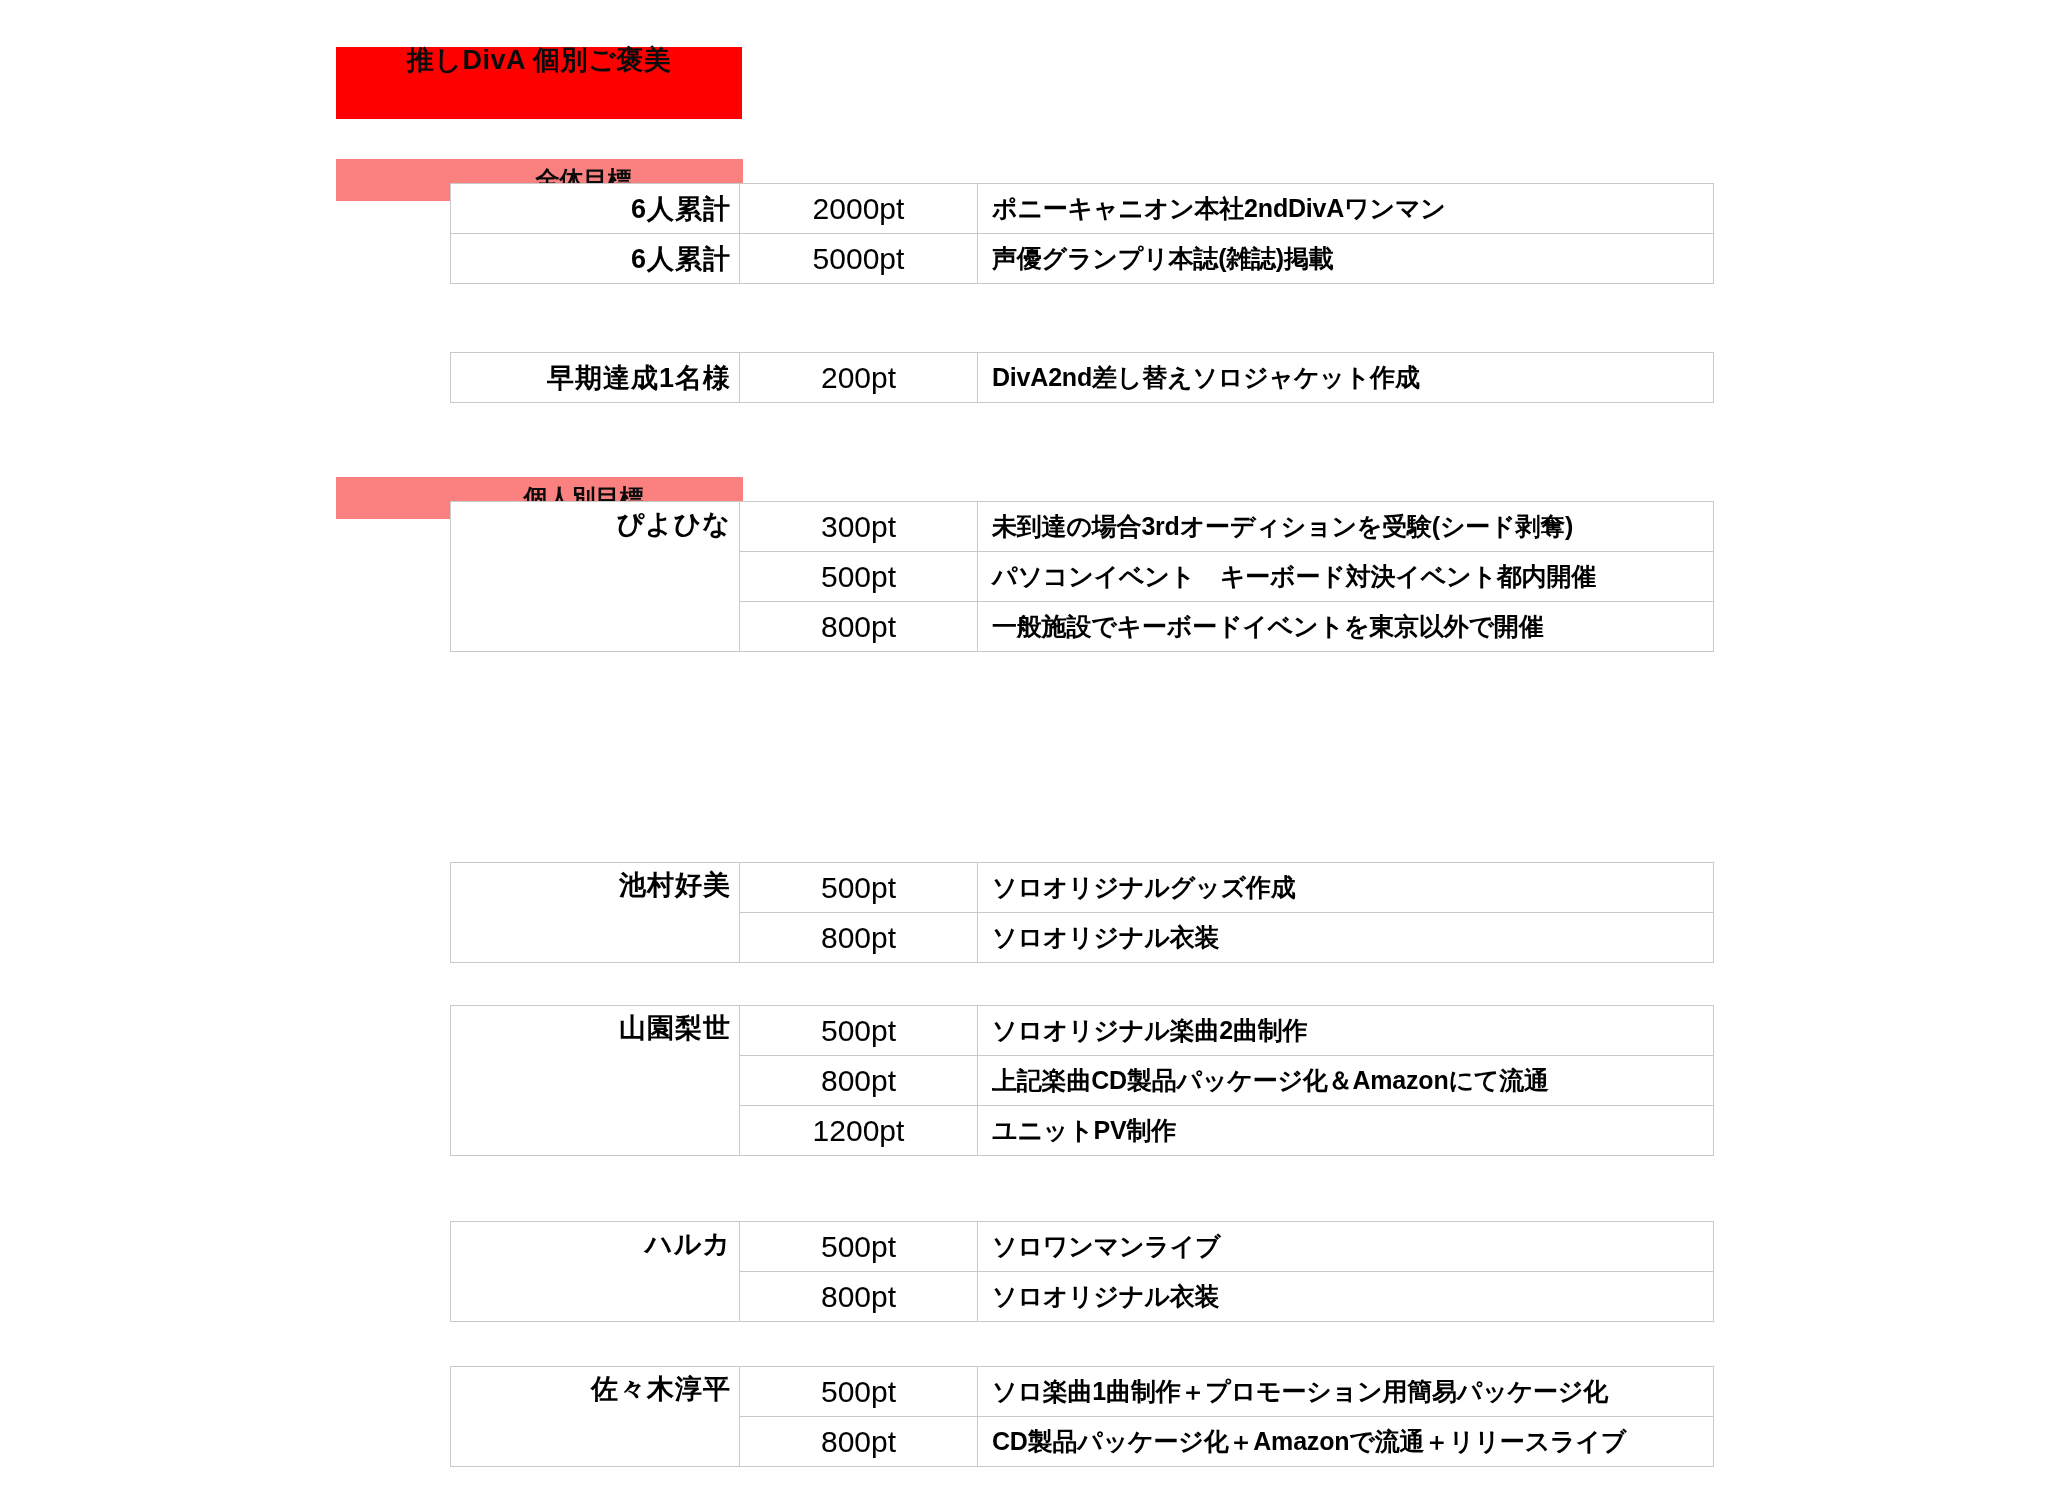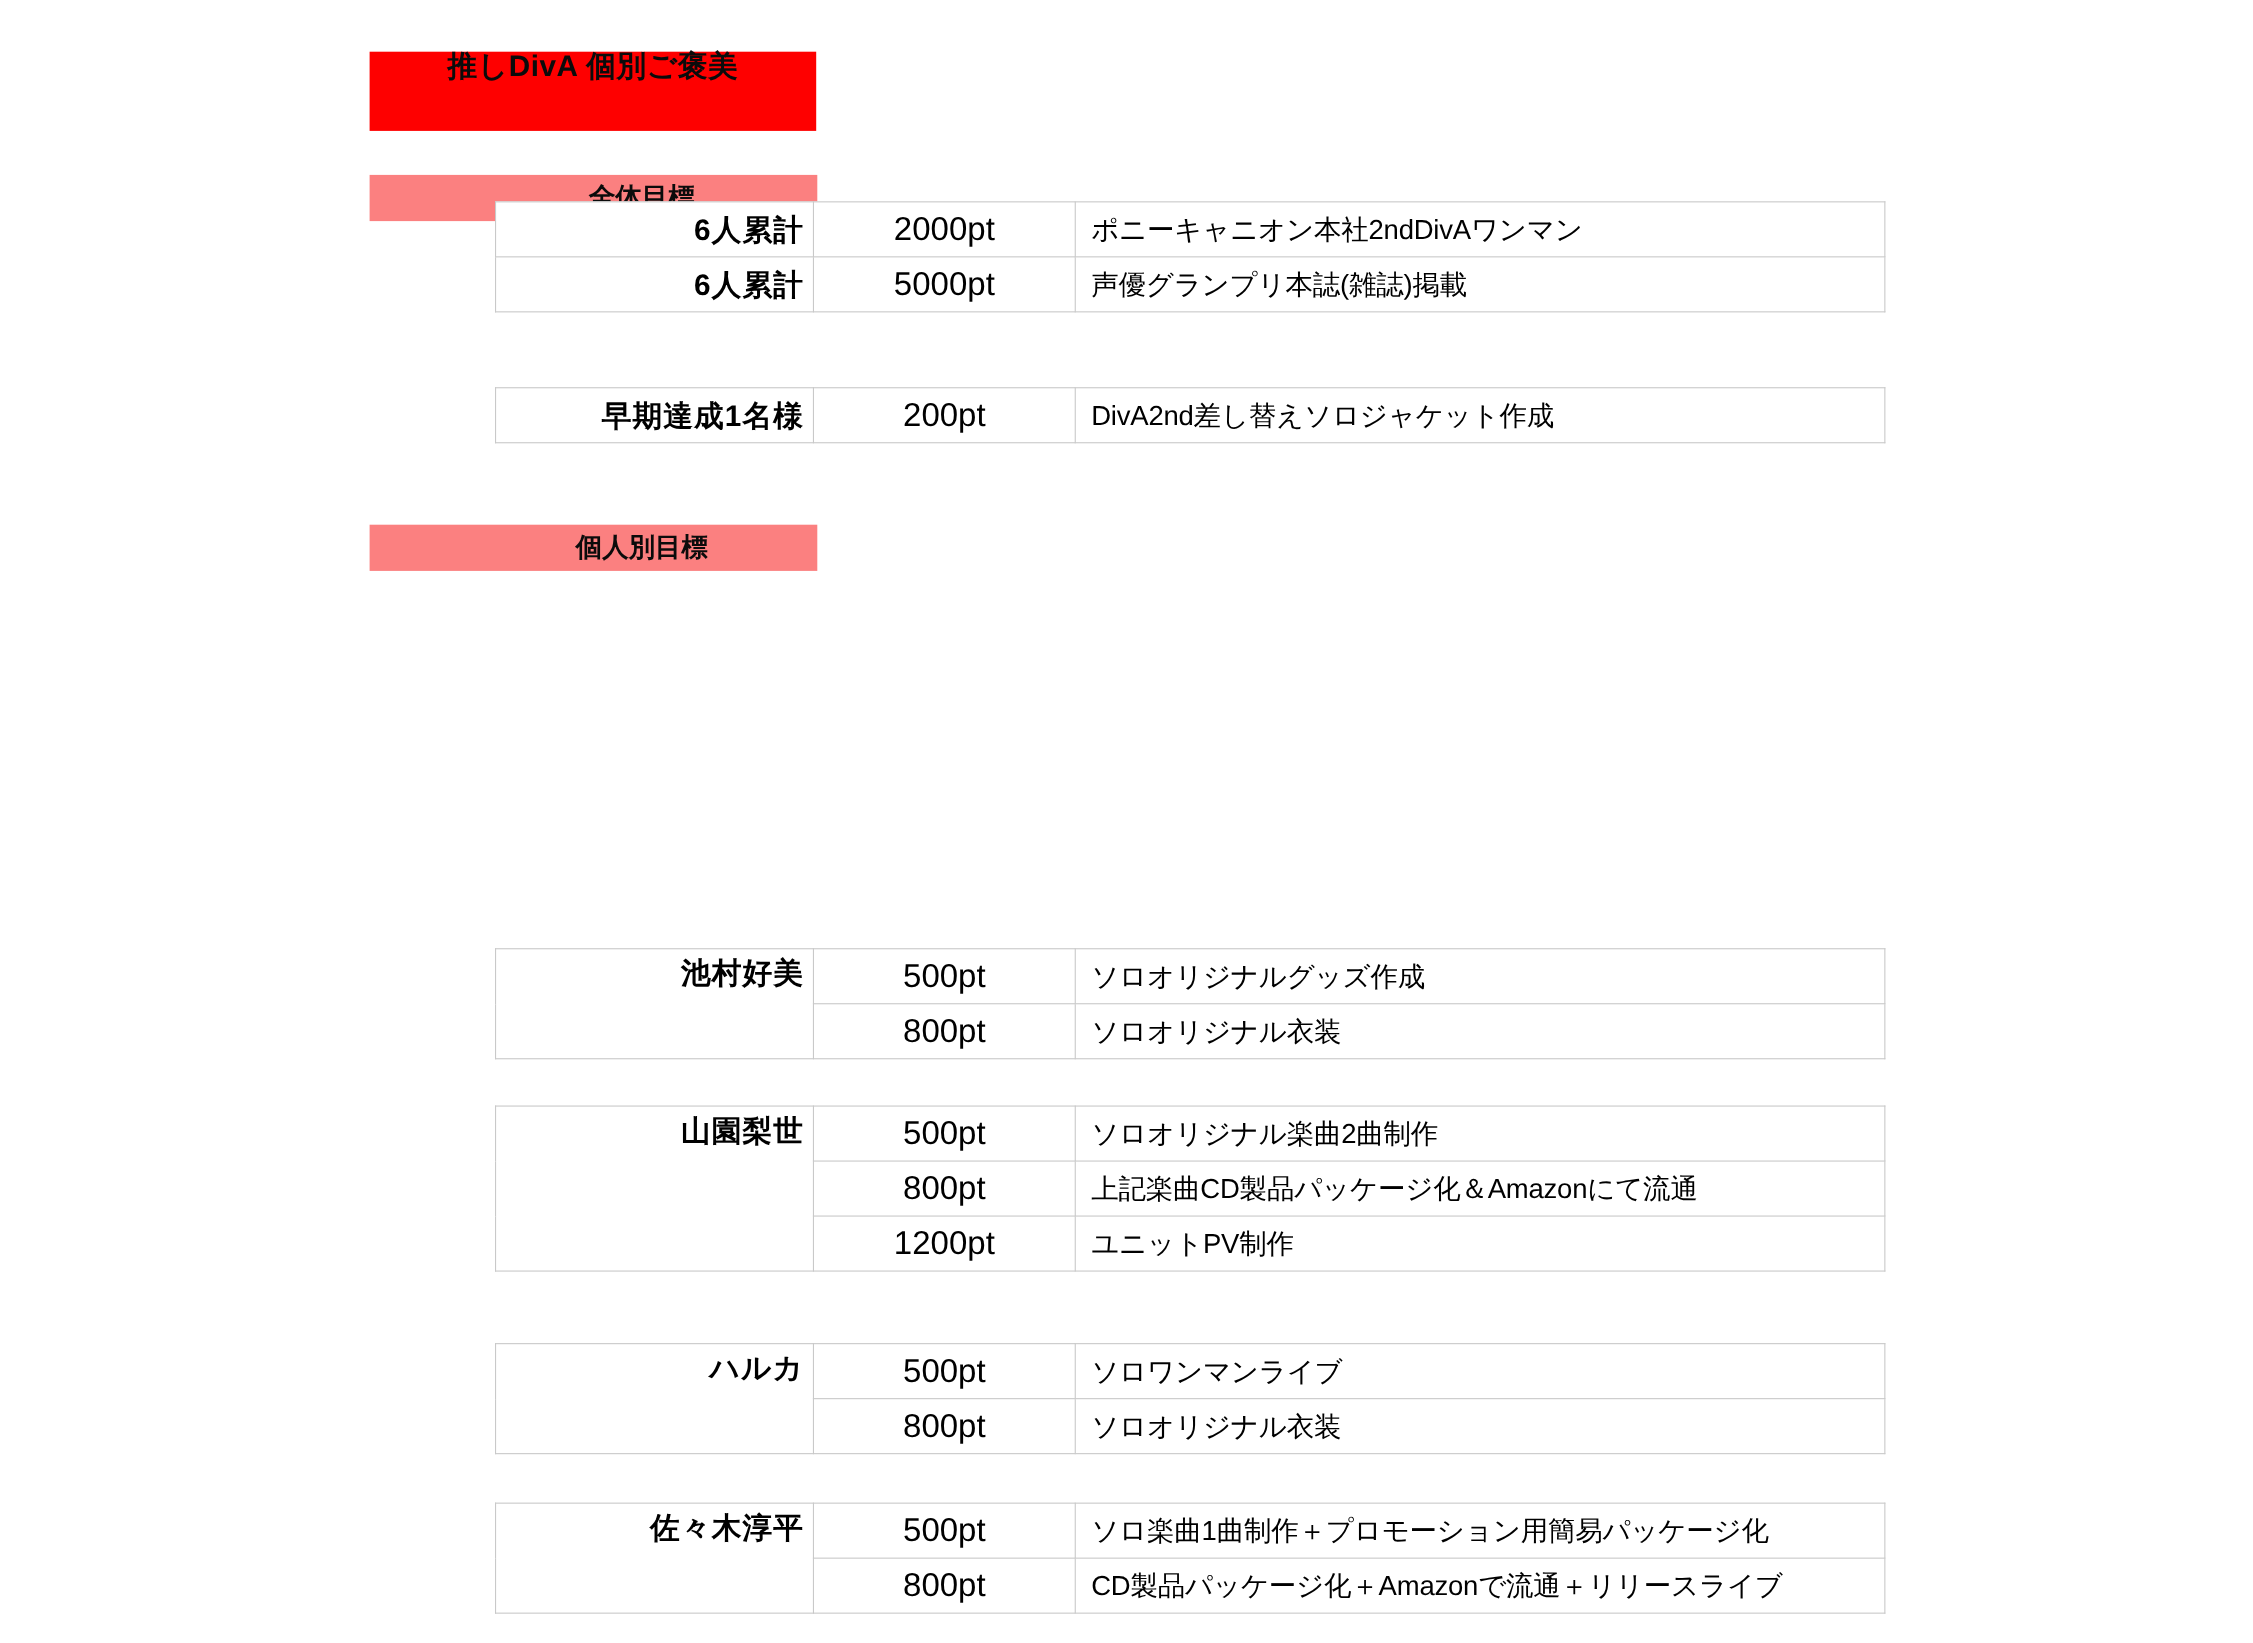--- a/index.html
+++ b/index.html
@@ -106,20 +106,21 @@
     font-size: 30px;
     white-space: nowrap;
   }
   .col-desc {
     width: 736px;
     text-align: left;
     padding-left: 14px !important;
     font-size: 25px;
     white-space: nowrap;
     letter-spacing: -0.2px;
+    font-weight: bold;
   }
 
   
   .name-cell {
     vertical-align: top !important;
     padding-top: 4px !important;
   }
 </style>
 </head>
 <body>
@@ -156,20 +157,37 @@
         <td class="col-pts">200pt</td>
         <td class="col-desc">DivA2nd差し替えソロジャケット作成</td>
       </tr>
     </tbody>
   </table>
 
   <div class="section-head" id="section-head-personal">
     <span class="section-head-text">個人別目標</span>
   </div>
 
+  <table class="reward-table" id="table-piyohina" style="top:501px;">
+    <tbody>
+      <tr>
+        <td class="col-name name-cell" rowspan="3">ぴよひな</td>
+        <td class="col-pts">300pt</td>
+        <td class="col-desc">未到達の場合3rdオーディションを受験(シード剥奪)</td>
+      </tr>
+      <tr>
+        <td class="col-pts">500pt</td>
+        <td class="col-desc">パソコンイベント　キーボード対決イベント都内開催</td>
+      </tr>
+      <tr>
+        <td class="col-pts">800pt</td>
+        <td class="col-desc">一般施設でキーボードイベントを東京以外で開催</td>
+      </tr>
+    </tbody>
+  </table>
 
 
   <table class="reward-table" id="table-ikemura" style="top:862px;">
     <tbody>
       <tr>
         <td class="col-name name-cell" rowspan="2">池村好美</td>
         <td class="col-pts">500pt</td>
         <td class="col-desc">ソロオリジナルグッズ作成</td>
       </tr>
       <tr>

